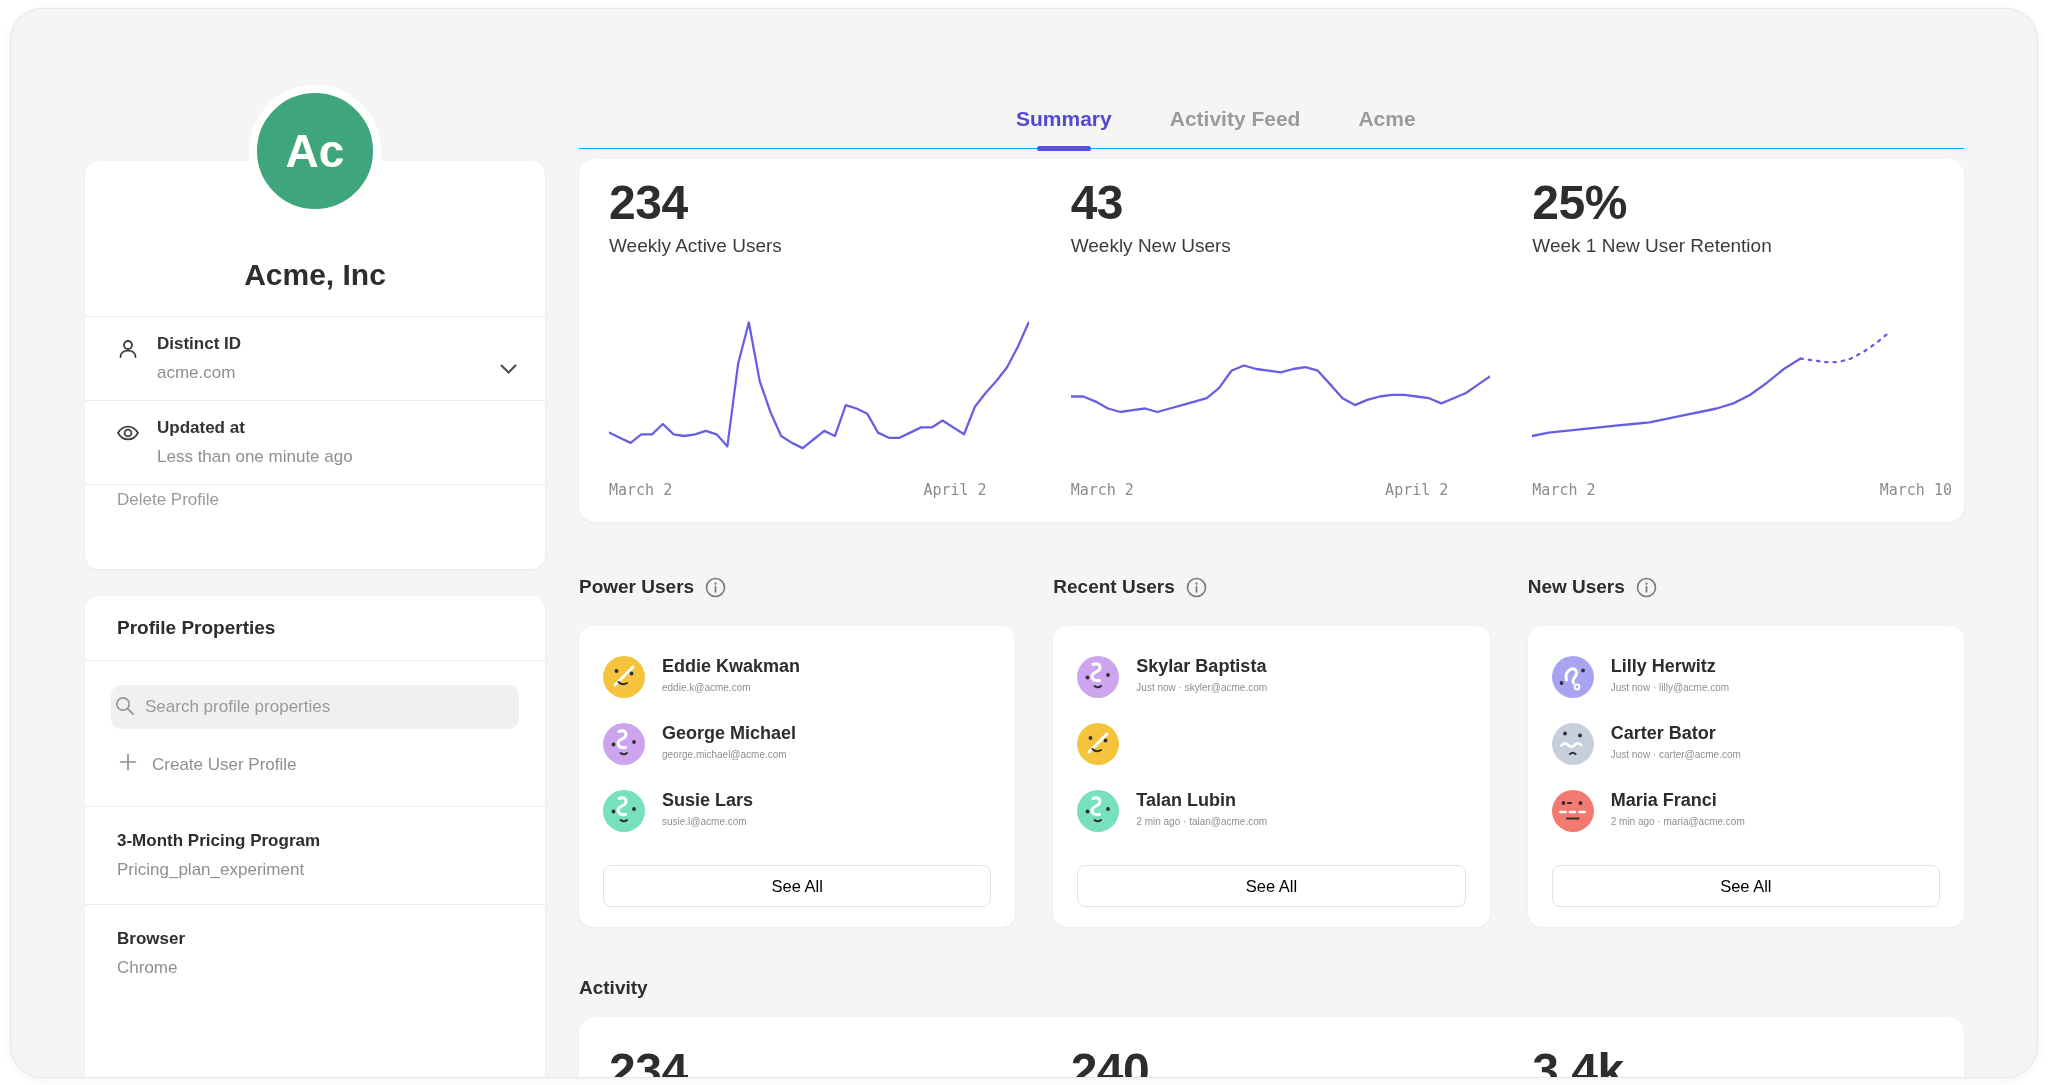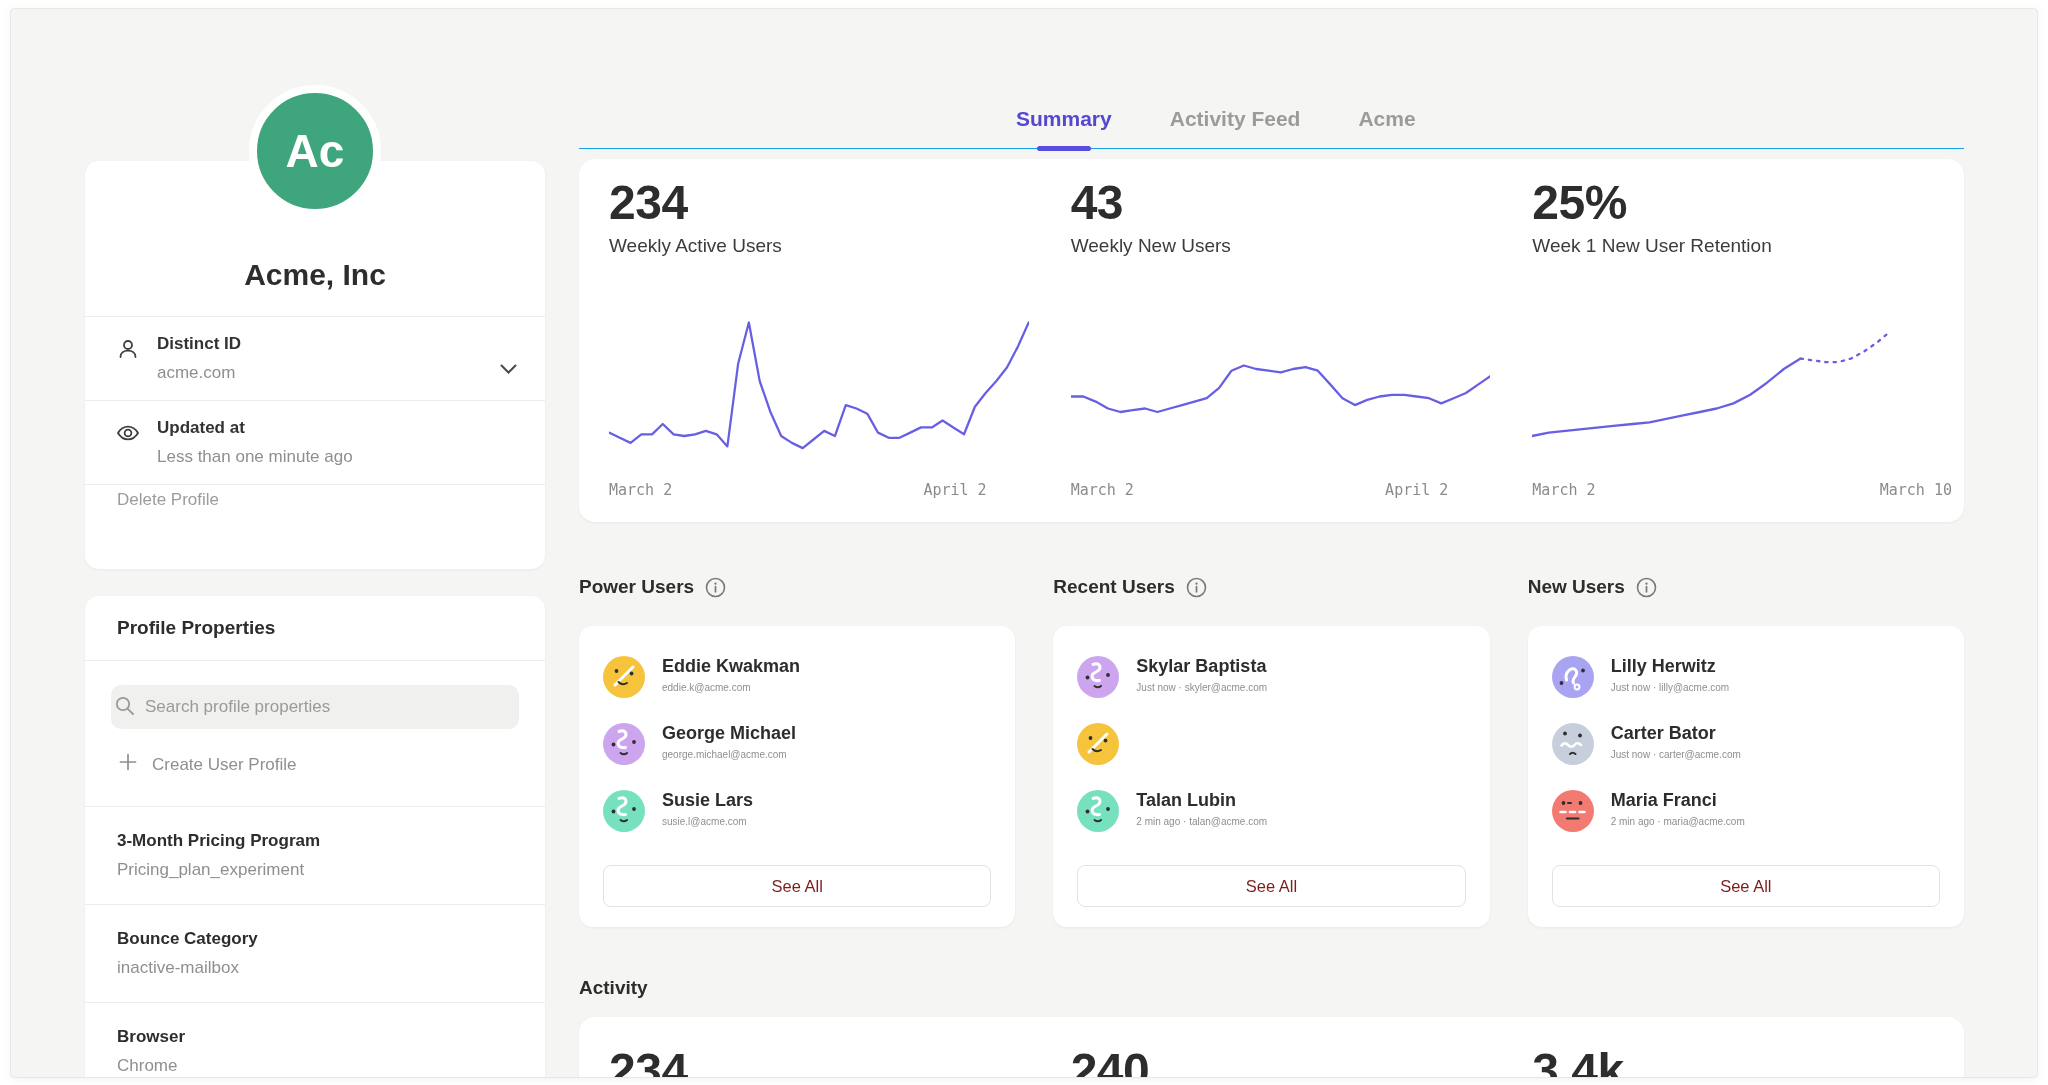--- a/index.html
+++ b/index.html
@@ -8,21 +8,21 @@
     background:#ffffff;
     font-family:"Liberation Sans", sans-serif;
     position:relative;
     overflow:hidden;
     color:#2d2d2d;
   }
   .page {
     position:absolute; left:10px; top:8px; width:2028px; height:1070px;
     background:#f5f5f3;
     border:1px solid #e7e7e4;
-    border-radius:4px;
+    border-radius:32px;
     box-shadow:0 2px 10px rgba(0,0,0,.05);
     overflow:hidden;
     display:flex;
     justify-content:space-between;
   }
   .card { background:#fff; border-radius:14px; box-shadow:0 1px 3px rgba(0,0,0,.05); }
 
   
   .sidebar { width:460px; margin-left:74px; position:relative; flex-shrink:0; }
   .avatar {
@@ -69,21 +69,21 @@
   .axis.inset { padding-right:42px; }
 
   .sections { display:grid; grid-template-columns:1fr 1fr 1fr; gap:38px; margin-top:52px; }
   .section-head { display:flex; align-items:center; gap:11px; font-size:19px; font-weight:700; color:#2d2d2d; height:26px; }
   .info-btn { display:flex; cursor:pointer; background:none; border:none; padding:0; }
   .user-card { margin-top:26px; height:301px; padding:30px 24px 20px; display:flex; flex-direction:column; }
   .user-row { display:flex; gap:17px; align-items:flex-start; margin-bottom:25px; cursor:pointer; }
   .user-row svg { flex-shrink:0; }
   .user-name { font-size:18px; font-weight:700; color:#2d2d2d; }
   .user-sub { margin-top:5px; font-size:10px; color:#8f8f8f; }
-  .see-all { margin-top:auto; height:42px; border:1px solid #e2e2e0; border-radius:8px; background:#fff; font-family:inherit; font-size:16.5px; font-weight:500; color:#7f1d1d; cursor:pointer; }
+  .see-all { margin-top:auto; height:42px; border:1px solid #e2e2e0; border-radius:8px; background:#fff; font-family:inherit; font-size:16.5px; font-weight:500; color:#000000; cursor:pointer; }
 
   .activity-title { margin-top:50px; font-size:19px; font-weight:700; color:#2d2d2d; }
   .activity-card { margin-top:18px; height:160px; border-radius:16px; display:grid; grid-template-columns:1fr 1fr 1fr; }
   .activity-value { padding:26px 0 0 30px; font-size:48px; font-weight:700; letter-spacing:-0.5px; color:#2d2d2d; }
 </style>
 </head>
 <body>
 
 <div class="page">
 
@@ -138,24 +138,20 @@
                 <path d="M9 1.5v15M1.5 9h15"></path>
               </svg>
           </span>
           <span>Create User Profile</span>
         </div>
       </div>
       <div id="prop-items">
           <div class="prop-item">
             <div class="label">3-Month Pricing Program</div>
             <div class="value">Pricing_plan_experiment</div>
-          </div>
-          <div class="prop-item">
-            <div class="label">Bounce Category</div>
-            <div class="value">inactive-mailbox</div>
           </div>
           <div class="prop-item">
             <div class="label">Browser</div>
             <div class="value">Chrome</div>
           </div>
         </div>
     </section>
   </aside>
 
   <main>

